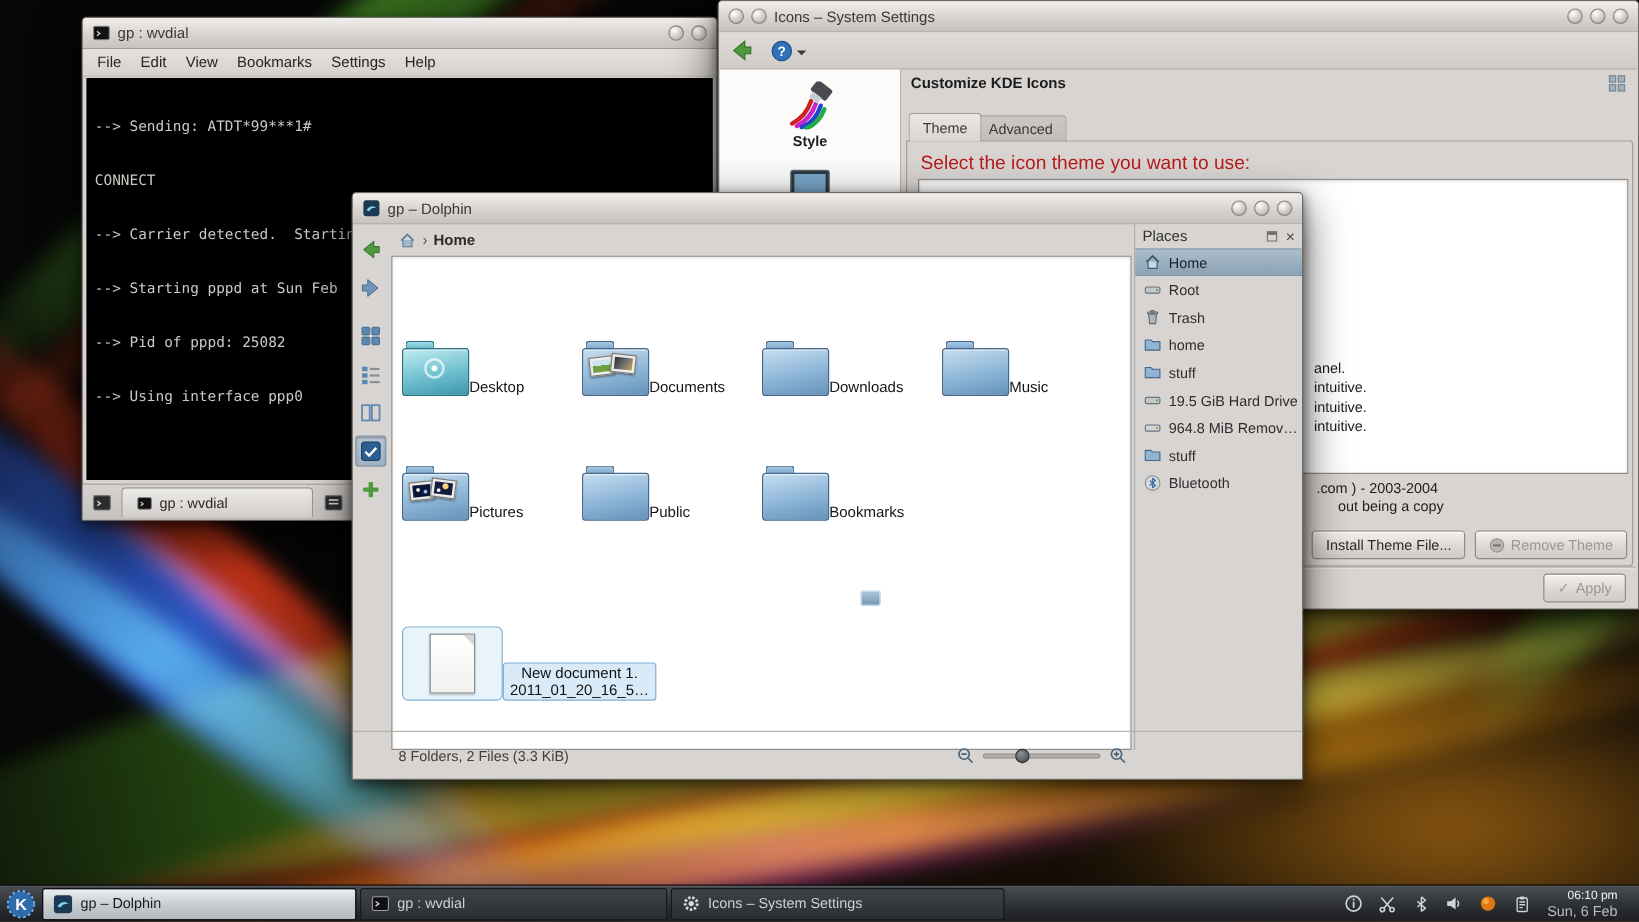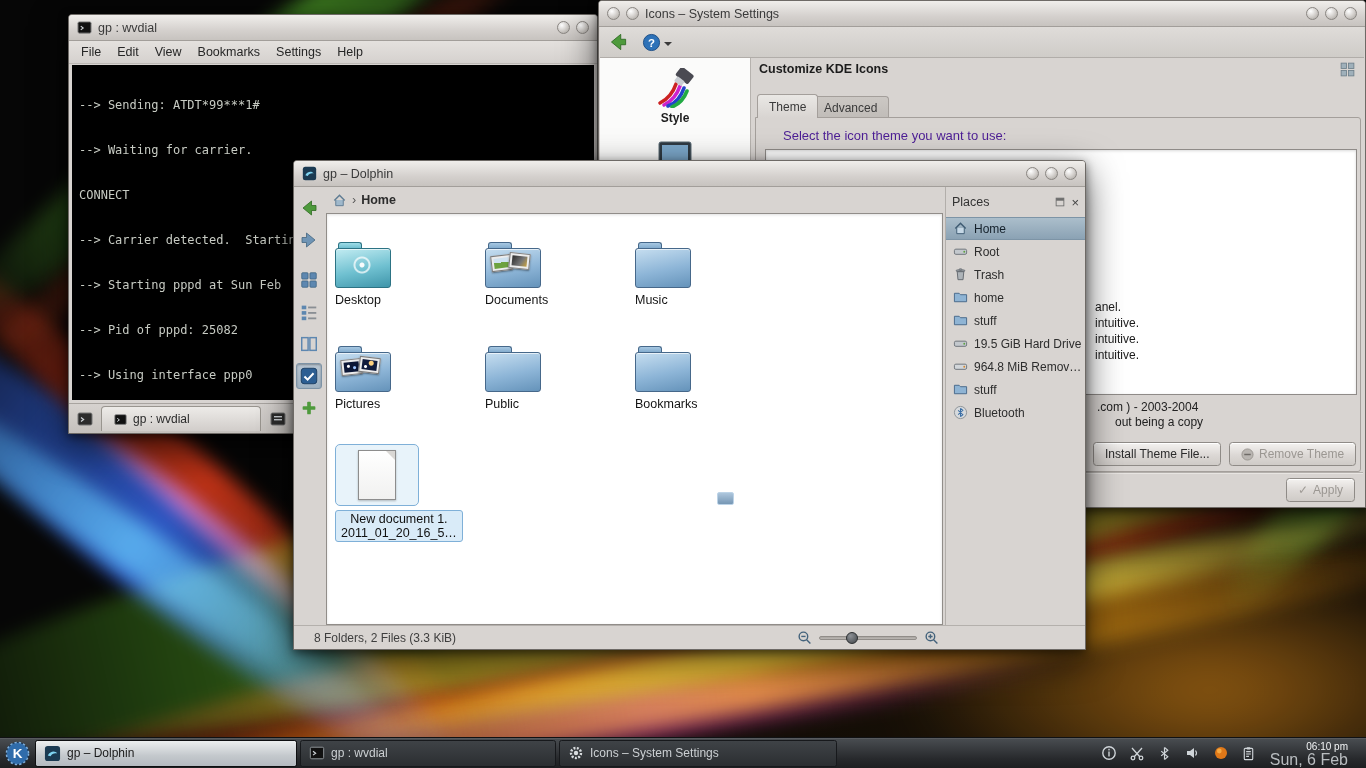--- a/index.html
+++ b/index.html
@@ -43,21 +43,21 @@
 #syssettings{left:598px;top:0;width:768px;height:508px;z-index:2}
 .ss-toolbar{position:absolute;left:1px;right:1px;top:26px;height:31px;background:linear-gradient(#dfdcd9,#cfccc8);border-bottom:1px solid #b1ada9;display:flex;align-items:center;padding:0 6px;gap:12px}
 .caret{width:0;height:0;border:4px solid transparent;border-top-color:#3a3a3a;margin-top:8px}
 .ss-leftpane{position:absolute;left:1px;top:57px;width:151px;bottom:1px;background:#fbfbfa;border-right:1px solid #b6b2ae;text-align:center}
 .ss-style-label{font-weight:bold;font-size:12px;color:#1e1e1e;margin-top:3px}
 .ss-heading{position:absolute;left:160px;top:61px;font-weight:bold;font-size:12.5px;color:#1c1c1c}
 .ss-grid-icon{position:absolute;right:9px;top:60px}
 .ss-tab{position:absolute;height:22px;top:95px;padding:0 11px;font-size:12px;display:flex;align-items:center;border:1px solid #a49f9b;border-bottom:none;border-radius:3.5px 3.5px 0 0;background:linear-gradient(#ccc8c4,#c0bcb8);color:#3a3a3a}
 .ss-tab.active{top:93px;height:24px;background:linear-gradient(#eae8e5,#d8d4d1);z-index:2}
 .ss-frame{position:absolute;left:156px;top:116px;width:606px;height:355px;border:1px solid #a49f9b;border-radius:0 3px 3px 3px}
-.ss-prompt{position:absolute;left:184px;top:127px;font-size:13px;color:#4c1d95}
+.ss-prompt{position:absolute;left:168px;top:127px;font-size:16px;color:#b91c1c}
 .ss-list{position:absolute;left:166px;top:148px;width:592px;height:246px;background:#fff;border:1px solid #8f8b88;box-shadow:inset 0 1px 3px rgba(0,0,0,.15)}
 .ss-frag{position:absolute;font-size:12px;color:#1a1a1a;white-space:nowrap}
 .ss-desc{position:absolute;font-size:12px;color:#222;white-space:nowrap}
 .ss-footer-line{position:absolute;left:2px;right:2px;top:471px;border-top:1px solid #b4b0ac;box-shadow:0 1px 0 #e8e5e2}
 .kbtn{position:absolute;height:24px;display:inline-flex;align-items:center;justify-content:center;gap:5px;padding:0 11px;font-size:12px;color:#2b2b2b;background:linear-gradient(#f4f2f0,#dcd8d5 55%,#cfcbc7);border:1px solid #8f8b87;border-radius:3.5px;box-shadow:inset 0 1px 0 #fff;white-space:nowrap}
 .kbtn.disabled{color:#9b9792}
 
 
 #dolphin{left:293px;top:160px;width:793px;height:490px;z-index:3}
 .d-body{position:absolute;left:0;right:0;top:26px;bottom:24px}
@@ -65,21 +65,21 @@
 .d-tool{width:26px;height:26px;display:flex;align-items:center;justify-content:center;border-radius:3px;margin-bottom:6px}
 .d-tool.gap{margin-top:8px}
 .d-tool.pressed{background:linear-gradient(#b9c6d2,#9fb2c2);border:1px solid #7d93a6;box-shadow:inset 0 1px 2px rgba(0,0,0,.3)}
 .d-center{position:absolute;left:30px;right:140px;top:0;bottom:0}
 .crumbbar{height:26px;display:flex;align-items:center;gap:5px;padding-left:8px;font-size:12.5px;color:#2c2c2c}
 .crumb-root{font-weight:bold}
 .crumb-sep{color:#555}
 .viewport{position:absolute;left:2px;right:2px;top:26px;bottom:0;background:#fff;border:1px solid #918d89;box-shadow:inset 0 1px 3px rgba(0,0,0,.12);overflow:hidden}
 .grid-row{display:flex;padding-left:8px}
 .grid-row.r1{padding-top:12px}
-.cell{width:150px;height:104px;display:flex;flex-direction:column;align-items:flex-start}
+.cell{width:150px;height:104px;display:flex;flex-direction:row;align-items:flex-end}
 .cell .icon-area{height:62px;display:flex;align-items:flex-end;justify-content:center}
 .cell .lbl{margin-top:5px;font-size:12.5px;color:#141414;text-align:center}
 .cell.tall{height:150px}
 
 .folder{position:relative;width:56px;height:46px}
 .folder .tab{position:absolute;top:0;left:3px;width:24px;height:9px;border-radius:3px 3px 0 0;background:linear-gradient(#a7c8e2,#6e9cc2);border:1px solid #46688a;border-bottom:none}
 .folder .fbody{position:absolute;top:6px;left:0;right:0;bottom:0;border-radius:3px;background:linear-gradient(168deg,#c6def0 0%,#8db5d7 55%,#6593ba 100%);border:1px solid #46688a;box-shadow:inset 0 1px 0 rgba(255,255,255,.65)}
 .folder.desktop .tab{background:linear-gradient(#9fdde8,#54aec2);border-color:#2c7384}
 .folder.desktop .fbody{background:linear-gradient(168deg,#c2ecf2 0%,#6fc0d0 55%,#3f95aa 100%);border-color:#2c7384}
 .swirl{position:absolute;left:16px;top:12px;width:22px;height:22px;border-radius:50%;background:radial-gradient(circle,rgba(255,255,255,.95) 0 2px,transparent 3px 6px,rgba(255,255,255,.7) 7px 8px,transparent 9px)}
@@ -95,43 +95,43 @@
 .t-pic2 .inner{background:radial-gradient(circle at 60% 30%,#ffd27f 0 2px,transparent 3px),radial-gradient(circle at 25% 70%,#fff 0 1px,transparent 2px),#121d3e}
 
 .file-icon{position:relative;width:38px;height:50px;background:linear-gradient(#ffffff,#f1f1f0);border:1px solid #8d8d8d;box-shadow:0 1px 2px rgba(0,0,0,.25)}
 .file-icon::after{content:"";position:absolute;right:0;top:0;border-style:solid;border-width:0 9px 9px 0;border-color:transparent #d9d7d4 transparent transparent}
 .ppp-icon{position:relative;width:44px;height:58px;background:#fff;border:1px solid #8d8d8d;box-shadow:0 1px 2px rgba(0,0,0,.25);padding:3px 2px;overflow:hidden;font-family:"DejaVu Sans Mono",monospace;font-size:4.5px;line-height:5.5px;color:#2a3f8a;word-break:break-all;white-space:normal}
 .sel-iconbox{padding:5px 22px;border:1px solid #7fb0d8;border-radius:5px;background:rgba(205,228,245,.45)}
 .sel-label{margin-top:4px;padding:1px 5px;border:1px solid #7fb0d8;border-radius:3px;background:#d9ebf8;font-size:12.5px;color:#111;text-align:center;line-height:14px}
 .artifact{position:absolute;left:390px;top:278px;width:17px;height:13px;border:1px solid #b9d1e6;border-radius:2px;background:linear-gradient(#a9c3db,#6f92b1);opacity:.95}
 
 .places{position:absolute;right:0;top:0;bottom:0;width:140px;border-left:1px solid #b2aeaa;background:#d8d4d1}
-.places-header{height:30px;display:flex;align-items:center;padding:0 6px;gap:5px;font-size:12.5px;color:#333}
+.places-header{height:20px;display:flex;align-items:center;padding:0 6px;gap:5px;font-size:12.5px;color:#333}
 .places-title{flex:1}
 .place-row{height:23px;display:flex;align-items:center;gap:6px;padding:0 7px;font-size:12px;color:#2d2d2d;white-space:nowrap;overflow:hidden}
 .place-row.selected{background:linear-gradient(#abbecb,#8ba2b4);border-top:1px solid #7d94a6;border-bottom:1px solid #7d94a6;color:#15212b}
 .place-ic{flex:none}
 
-.d-status{position:absolute;left:0;right:0;bottom:0;height:24px;border-top:1px solid #b4b0ac;display:flex;align-items:center;font-size:12px;color:#3e3e3e;padding-left:20px}
+.d-status{position:absolute;left:0;right:0;bottom:0;height:40px;border-top:1px solid #b4b0ac;display:flex;align-items:center;font-size:12px;color:#3e3e3e;padding-left:38px}
 .zoom-group{position:absolute;right:146px;top:0;bottom:0;display:flex;align-items:center;gap:7px}
 .zslider{position:relative;width:98px;height:4px;background:linear-gradient(#a9a5a1,#bbb7b3);border-radius:2px;border:1px solid #918d89}
 .zhandle{position:absolute;left:27%;top:-5px;width:12px;height:12px;border-radius:50%;background:radial-gradient(circle at 35% 30%,#8d9196,#42464a);border:1px solid #2b2e30}
 
 
 #taskbar{position:absolute;left:0;right:0;bottom:0;height:31px;background:linear-gradient(#4a4e52,#27292c 70%,#1d1f21);border-top:1px solid #101113;box-shadow:inset 0 1px 0 rgba(255,255,255,.08);display:flex;align-items:center;padding:0 2px;z-index:10}
 .launcher{width:30px;height:29px;display:flex;align-items:center;justify-content:center}
 .task{height:27px;display:flex;align-items:center;gap:6px;padding:0 8px;margin-left:3px;border:1px solid #17191c;border-radius:2.5px;background:linear-gradient(#3f4347,#2b2e31);color:#ccd0d3;font-size:12px;overflow:hidden;white-space:nowrap}
 .task .task-label{overflow:hidden;text-overflow:ellipsis}
 .task.active{background:linear-gradient(#eceeef,#c3c8cc 60%,#b4bac0);color:#1b1b1b;border-color:#0e0f11}
 .t1{width:262px}.t2{width:256px}.t3{width:278px}
 .tray{margin-left:auto;display:flex;align-items:center;gap:6px}
 .tray-ic{width:22px;height:24px;display:flex;align-items:center;justify-content:center}
 .clock{margin:0 16px 0 10px;text-align:right;line-height:13px}
 .clock .time{font-size:10px;color:#f2f4f5}
-.clock .date{font-size:16px;color:#b9bdc0}
+.clock .date{font-size:12px;color:#b9bdc0}
 </style>
 </head>
 <body>
 
 <div id="wallpaper">
   <div class="streak s1"></div>
   <div class="streak s2"></div>
   <div class="streak s3"></div>
   <div class="streak s4"></div>
   <div class="streak s5"></div>
@@ -161,21 +161,20 @@
   <div class="menu-bar">
     <span class="menu-item">File</span>
     <span class="menu-item">Edit</span>
     <span class="menu-item">View</span>
     <span class="menu-item">Bookmarks</span>
     <span class="menu-item">Settings</span>
     <span class="menu-item">Help</span>
   </div>
   <div class="term-screen">
     <div class="term-line">--&gt; Sending: ATDT*99***1#</div>
-    <div class="term-line">--&gt; Waiting for carrier.</div>
     <div class="term-line">CONNECT</div>
     <div class="term-line">--&gt; Carrier detected.  Starting PPP immediately.</div>
     <div class="term-line">--&gt; Starting pppd at Sun Feb  6 18:08:22 2011</div>
     <div class="term-line">--&gt; Pid of pppd: 25082</div>
     <div class="term-line">--&gt; Using interface ppp0</div>
     
     
     
     
     
@@ -402,20 +401,29 @@
               </div>
             <div class="lbl">Documents</div>
           </div>
           <div class="cell">
             <div class="icon-area">
                 <div class="folder">
                   <div class="tab"></div>
                   <div class="fbody"></div>
                 </div>
               </div>
+            <div class="lbl">Downloads</div>
+          </div>
+          <div class="cell">
+            <div class="icon-area">
+                <div class="folder">
+                  <div class="tab"></div>
+                  <div class="fbody"></div>
+                </div>
+              </div>
             <div class="lbl">Music</div>
           </div>
         </div>
         <div class="grid-row">
           <div class="cell">
             <div class="icon-area">
                 <div class="folder">
                   <div class="tab"></div>
                   <div class="fbody"></div>
                   <div class="thumb t-pic1">

